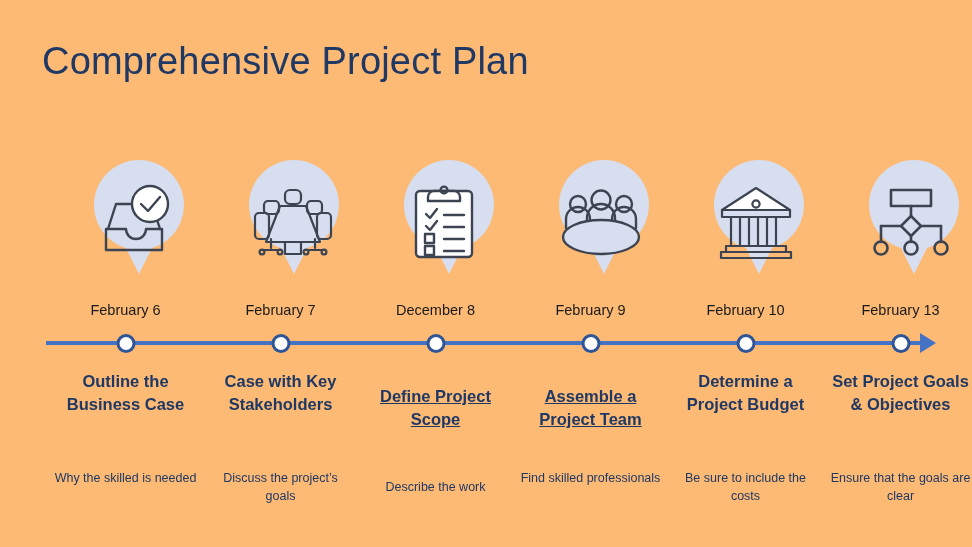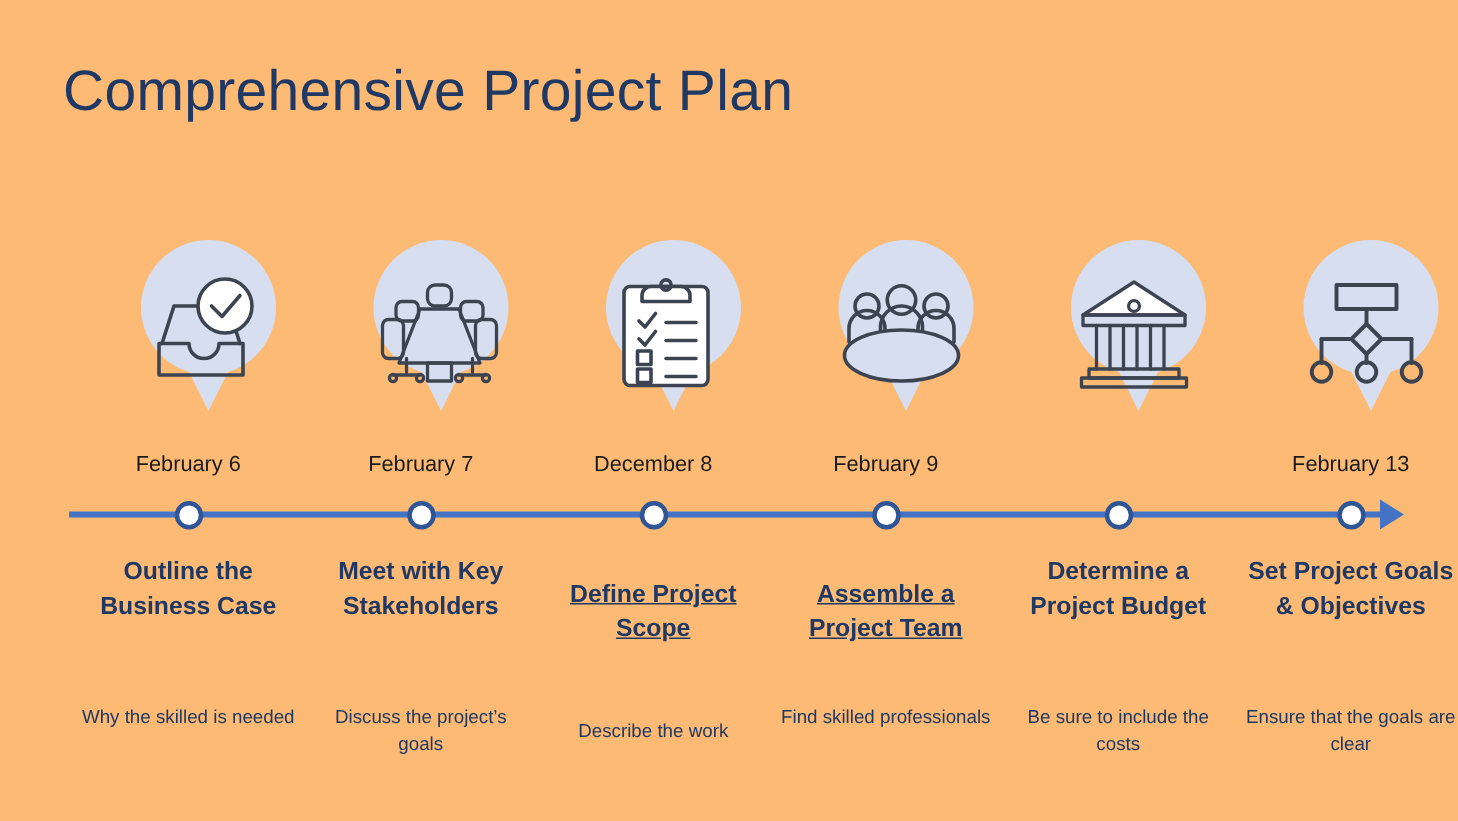--- a/index.html
+++ b/index.html
@@ -187,21 +187,21 @@
             <path d="M66 63 V72 M57 74 H75"></path>
             <circle cx="13" cy="76" r="2.4"></circle>
               <circle cx="31" cy="76" r="2.4"></circle>
             <circle cx="57" cy="76" r="2.4"></circle>
               <circle cx="75" cy="76" r="2.4"></circle>
           </svg>
         </div>
       </div>
       <div class="date">February 7</div>
       <div class="dot"></div>
-      <div class="heading">Meet with Key Stakeholders</div>
+      <div class="heading">Case with Key Stakeholders</div>
       <div class="desc">Discuss the project’s goals</div>
     </div>
 
     <div class="col">
       <div class="pin-wrap">
         <div class="pin">
           <div class="pin-shape"></div>
           <svg class="icon-svg" viewBox="0 0 92 92" fill="none" stroke="#3D4451" stroke-width="2.4" stroke-linecap="round" stroke-linejoin="round">
             <rect x="12" y="15" width="56" height="66" rx="4" fill="#fff"></rect>
             <path d="M30 15 h20 a6 6 0 0 1 6 6 v4 H24 v-4 a6 6 0 0 1 6 -6 z" fill="#fff"></path>
@@ -248,20 +248,21 @@
           <svg class="icon-svg" viewBox="0 0 92 92" fill="none" stroke="#3D4451" stroke-width="2.2" stroke-linecap="round" stroke-linejoin="round">
             <path d="M8 34 L42 12 L76 34 Z" fill="#fff"></path>
             <circle cx="42" cy="28" r="3.6"></circle>
             <rect x="8" y="34" width="68" height="7"></rect>
             <path d="M17 41 V70 M26 41 V70 M35 41 V70 M44 41 V70 M53 41 V70 M62 41 V70"></path>
             <rect x="12" y="70" width="60" height="6"></rect>
             <rect x="7" y="76" width="70" height="6"></rect>
           </svg>
         </div>
       </div>
+      <div class="date">February 10</div>
       <div class="dot"></div>
       <div class="heading">Determine a Project Budget</div>
       <div class="desc">Be sure to include the costs</div>
     </div>
 
     <div class="col">
       <div class="pin-wrap">
         <div class="pin">
           <div class="pin-shape"></div>
           <svg class="icon-svg" viewBox="0 0 92 92" fill="none" stroke="#3D4451" stroke-width="2.6" stroke-linecap="round" stroke-linejoin="round">

